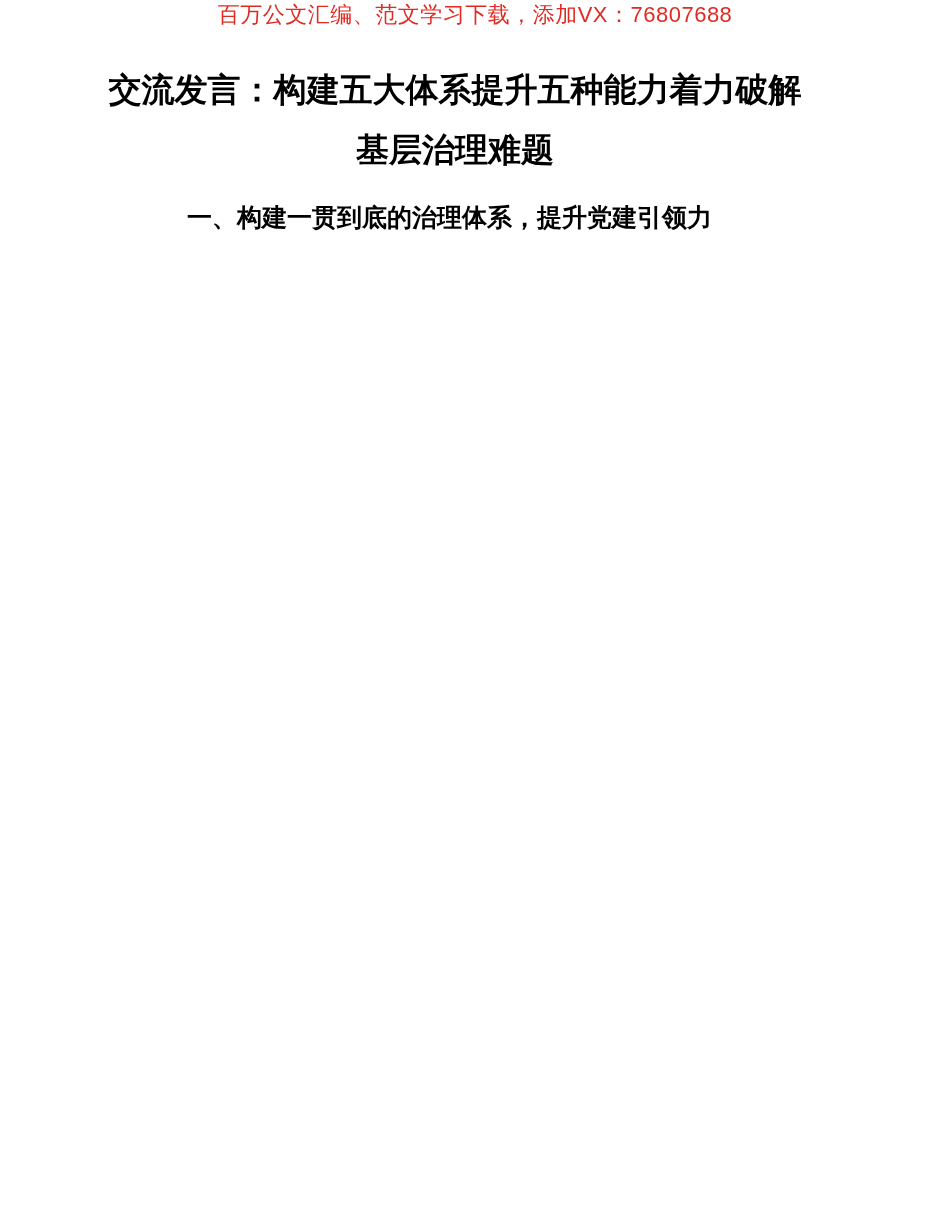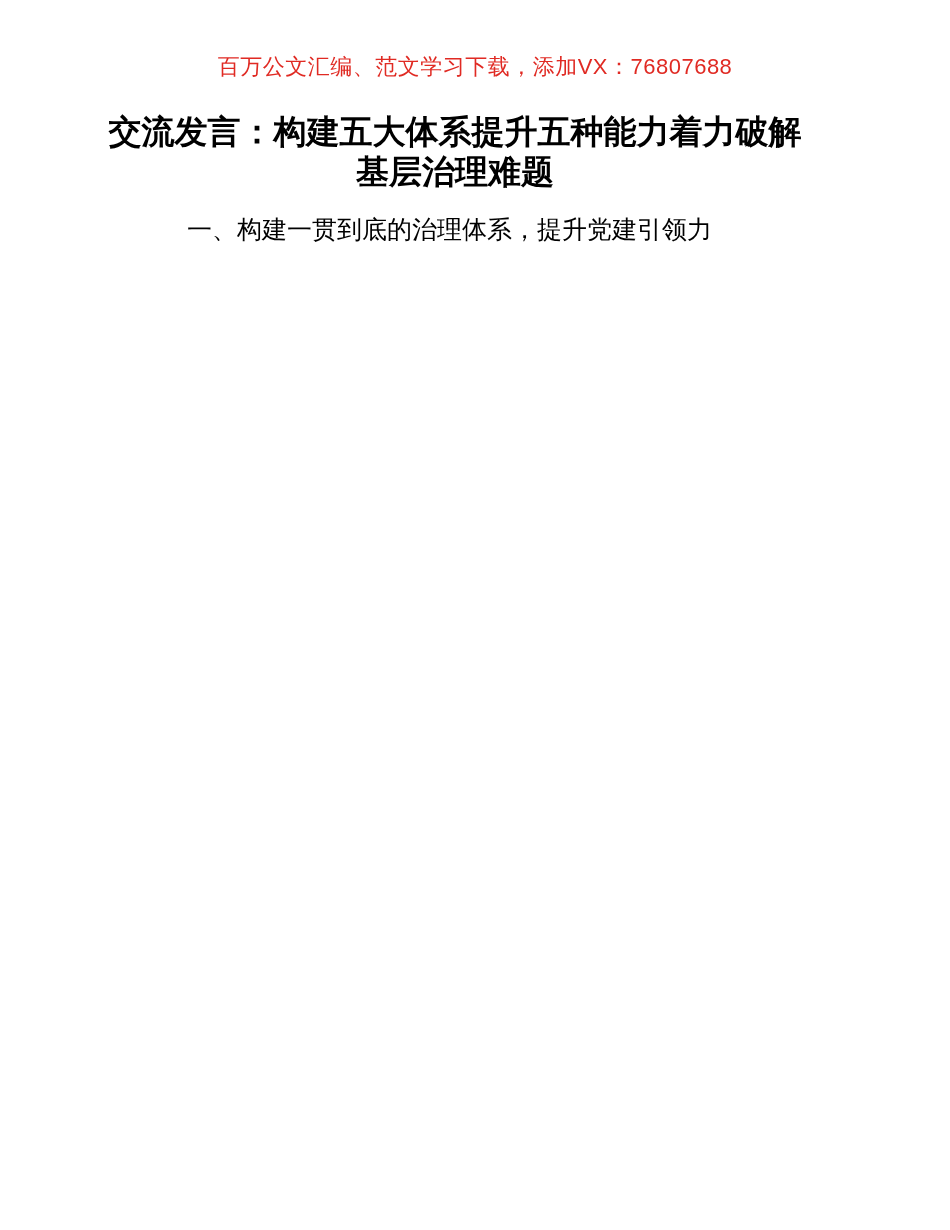--- a/index.html
+++ b/index.html
@@ -7,55 +7,54 @@
     padding: 0;
     background: #ffffff;
   }
   .page {
     position: relative;
     width: 950px;
     height: 1230px;
     background: #ffffff;
     overflow: hidden;
     box-sizing: border-box;
-    padding-top: 52px;
     font-family: "Liberation Sans", "DejaVu Sans", sans-serif;
     color: #000000;
   }
   .promo {
     text-align: center;
     color: #e02a23;
     font-size: 22px;
     line-height: 30px;
     font-weight: 400;
     letter-spacing: 0.5px;
   }
   .title {
     margin: 30px 137px 0 97px;
     font-size: 33px;
-    line-height: 40px;
+    line-height: 60px;
     font-weight: 700;
     text-align: center;
     letter-spacing: 0;
   }
   .content {
     margin: 16px 140px 0 137px;
     font-size: 25px;
     line-height: 43.4px;
     text-align: justify;
     text-justify: inter-ideograph;
   }
   .para {
     margin: 0;
     text-indent: 2em;
   }
   .heading {
     margin: 5px 0 23px 0;
     text-indent: 2em;
-    font-weight: 400;
+    font-weight: 700;
   }
 </style>
 </head>
 <body>
 
 <div class="page">
   <div class="promo">百万公文汇编、范文学习下载，添加VX：76807688</div>
 
   <h1 class="title">交流发言：构建五大体系提升五种能力着力破解基层治理难题</h1>
 

